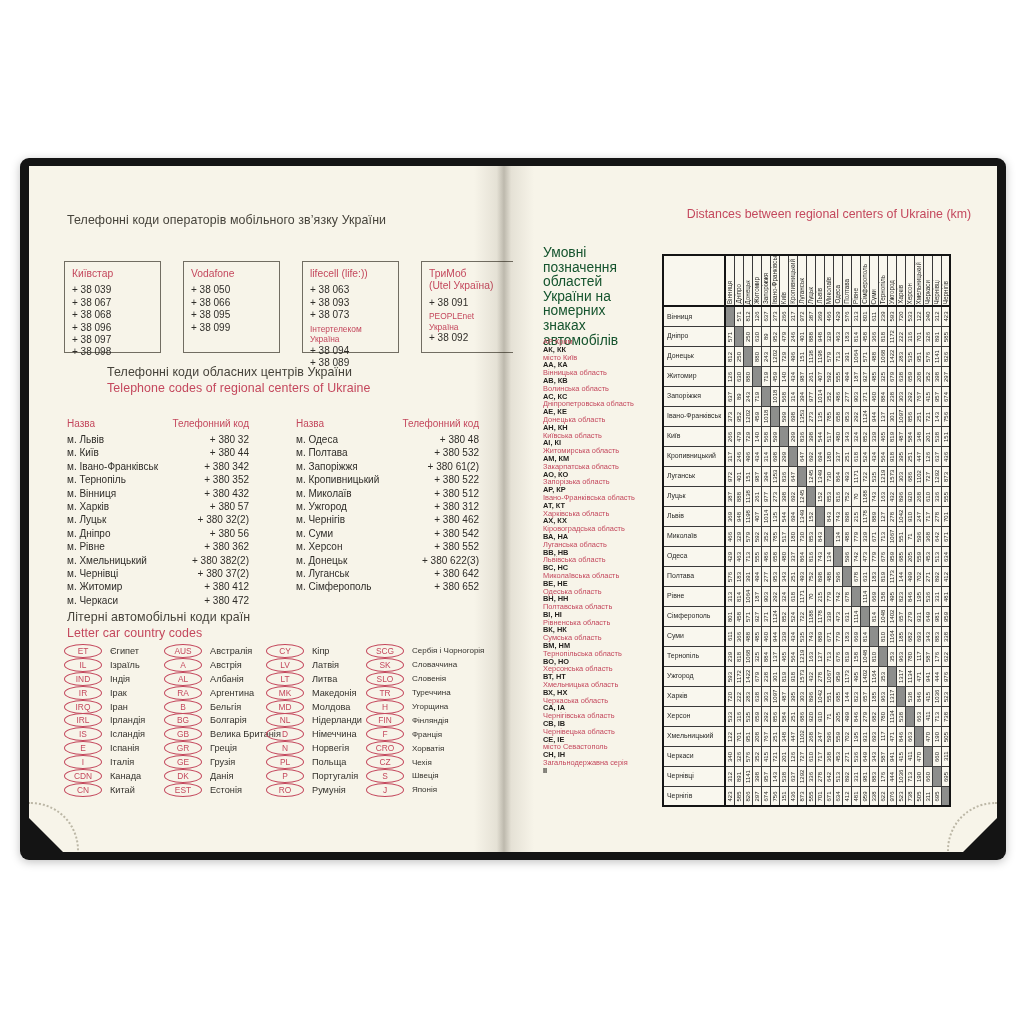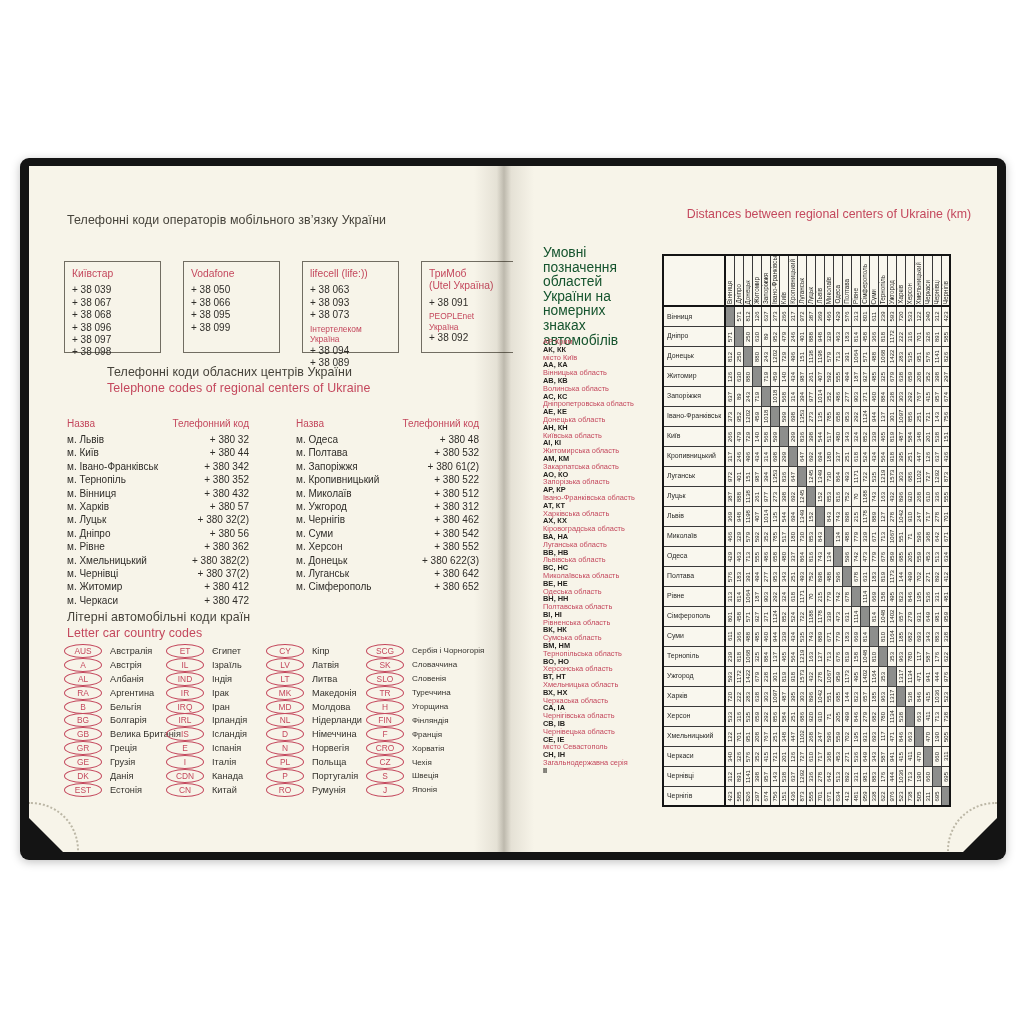--- a/index.html
+++ b/index.html
@@ -240,20 +240,66 @@
             <span>м. Сімферополь</span>
             <span>+ 380 652</span>
           </div>
         </div>
 
       <div class="sec-title" style="left:38px; top:443px;">
         <div>Літерні автомобільні коди країн</div>
         <div class="en">Letter car country codes</div>
       </div>
       <div class="car-grid" id="carcodes">
+          <div class="car-col c2">
+            <div class="car-row">
+              <span class="car-oval">ET</span>
+              <span class="car-label">Єгипет</span>
+            </div>
+            <div class="car-row">
+              <span class="car-oval">IL</span>
+              <span class="car-label">Ізраїль</span>
+            </div>
+            <div class="car-row">
+              <span class="car-oval">IND</span>
+              <span class="car-label">Індія</span>
+            </div>
+            <div class="car-row">
+              <span class="car-oval">IR</span>
+              <span class="car-label">Ірак</span>
+            </div>
+            <div class="car-row">
+              <span class="car-oval">IRQ</span>
+              <span class="car-label">Іран</span>
+            </div>
+            <div class="car-row">
+              <span class="car-oval">IRL</span>
+              <span class="car-label">Ірландія</span>
+            </div>
+            <div class="car-row">
+              <span class="car-oval">IS</span>
+              <span class="car-label">Ісландія</span>
+            </div>
+            <div class="car-row">
+              <span class="car-oval">E</span>
+              <span class="car-label">Іспанія</span>
+            </div>
+            <div class="car-row">
+              <span class="car-oval">I</span>
+              <span class="car-label">Італія</span>
+            </div>
+            <div class="car-row">
+              <span class="car-oval">CDN</span>
+              <span class="car-label">Канада</span>
+            </div>
+            <div class="car-row">
+              <span class="car-oval">CN</span>
+              <span class="car-label">Китай</span>
+            </div>
+          </div>
           <div class="car-col c1">
             <div class="car-row">
               <span class="car-oval">AUS</span>
               <span class="car-label">Австралія</span>
             </div>
             <div class="car-row">
               <span class="car-oval">A</span>
               <span class="car-label">Австрія</span>
             </div>
             <div class="car-row">
@@ -284,66 +330,20 @@
               <span class="car-oval">GE</span>
               <span class="car-label">Грузія</span>
             </div>
             <div class="car-row">
               <span class="car-oval">DK</span>
               <span class="car-label">Данія</span>
             </div>
             <div class="car-row">
               <span class="car-oval">EST</span>
               <span class="car-label">Естонія</span>
-            </div>
-          </div>
-          <div class="car-col c2">
-            <div class="car-row">
-              <span class="car-oval">ET</span>
-              <span class="car-label">Єгипет</span>
-            </div>
-            <div class="car-row">
-              <span class="car-oval">IL</span>
-              <span class="car-label">Ізраїль</span>
-            </div>
-            <div class="car-row">
-              <span class="car-oval">IND</span>
-              <span class="car-label">Індія</span>
-            </div>
-            <div class="car-row">
-              <span class="car-oval">IR</span>
-              <span class="car-label">Ірак</span>
-            </div>
-            <div class="car-row">
-              <span class="car-oval">IRQ</span>
-              <span class="car-label">Іран</span>
-            </div>
-            <div class="car-row">
-              <span class="car-oval">IRL</span>
-              <span class="car-label">Ірландія</span>
-            </div>
-            <div class="car-row">
-              <span class="car-oval">IS</span>
-              <span class="car-label">Ісландія</span>
-            </div>
-            <div class="car-row">
-              <span class="car-oval">E</span>
-              <span class="car-label">Іспанія</span>
-            </div>
-            <div class="car-row">
-              <span class="car-oval">I</span>
-              <span class="car-label">Італія</span>
-            </div>
-            <div class="car-row">
-              <span class="car-oval">CDN</span>
-              <span class="car-label">Канада</span>
-            </div>
-            <div class="car-row">
-              <span class="car-oval">CN</span>
-              <span class="car-label">Китай</span>
             </div>
           </div>
           <div class="car-col c3">
             <div class="car-row">
               <span class="car-oval">CY</span>
               <span class="car-label">Кіпр</span>
             </div>
             <div class="car-row">
               <span class="car-oval">LV</span>
               <span class="car-label">Латвія</span>

